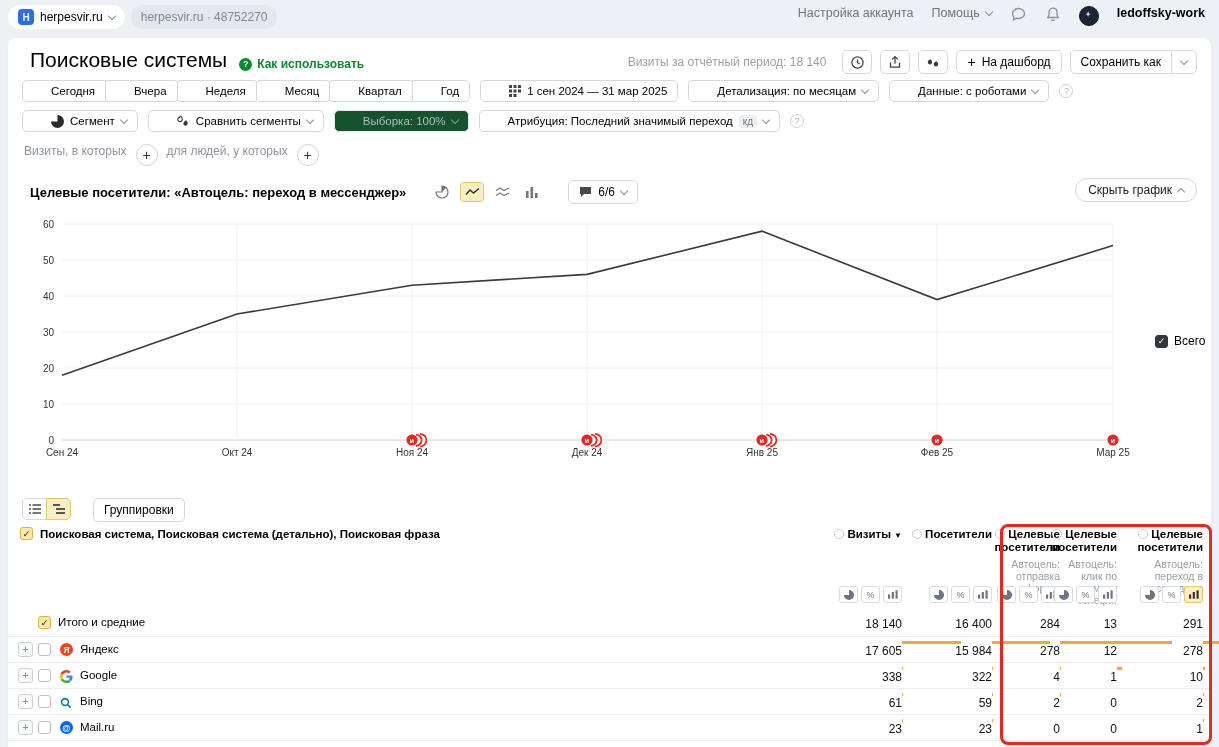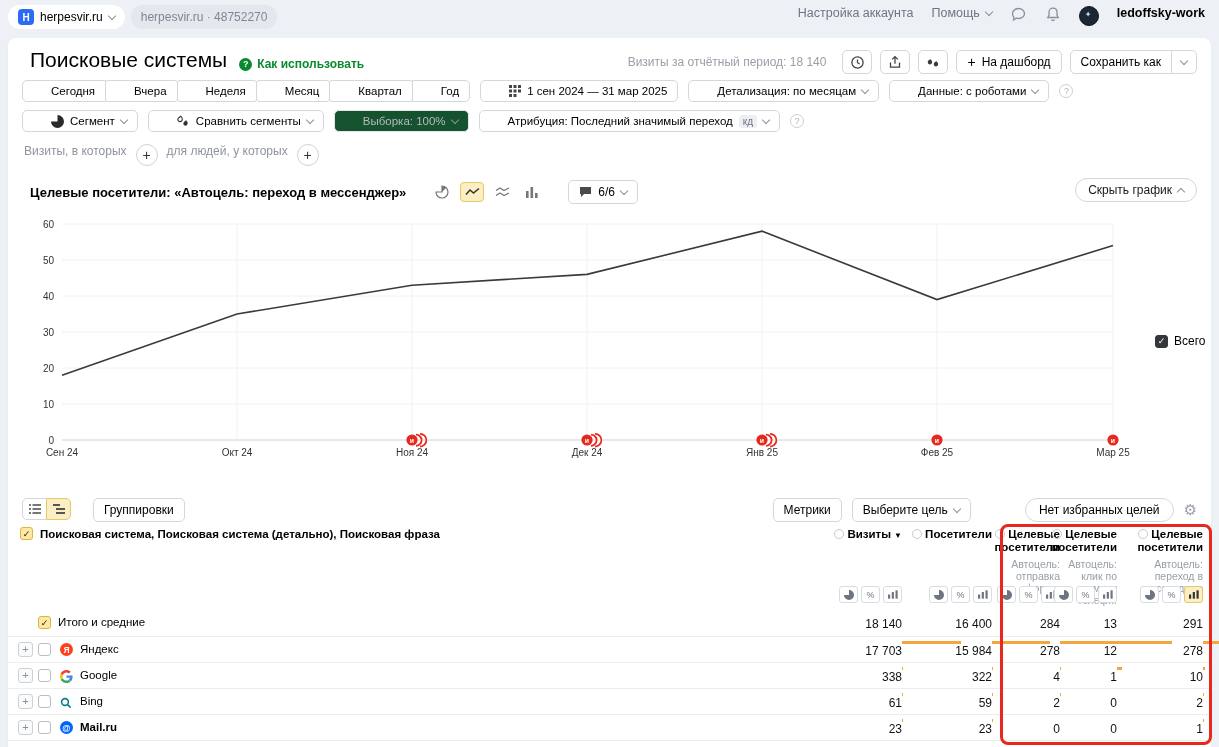--- a/index.html
+++ b/index.html
@@ -386,34 +386,20 @@
                 <rect x="3" y="4" width="9" height="2"></rect>
                 <rect x="3" y="8" width="9" height="2"></rect>
               </g>
             </svg>
         </span>
       </span>
       <span class="btn">
           <span>Группировки</span>
         </span>
     </div>
-    <div class="tbl-toolbar-r">
-      <span class="btn">
-          <span>Метрики</span>
-        </span>
-      <span class="btn">
-        <span>Выберите цель</span>
-        <span class="chev"></span>
-      </span>
-      <span style="width:34px;"></span>
-      <span class="pill">
-          <span>Нет избранных целей</span>
-        </span>
-      <span class="gear">⚙</span>
-    </div>
 
     <div class="dim-row">
       <span class="cb yellow dim-cb">✓</span>
       <span class="dim-label">Поисковая система, Поисковая система (детально), Поисковая фраза</span>
     </div>
 
     <div class="col-head c1">
       <div class="lbl"><span class="ocirc"></span><span>Визиты</span><span class="sortarr">▼</span></div>
     </div>
     <div class="col-head c2">
@@ -528,21 +514,21 @@
       <span class="cell c5"><span class="num">291</span></span>
     </div>
 
     <div class="t-row" style="top:599px;">
       <span class="expander">+</span>
       <span class="cb" style="position:absolute;left:30px;top:6px;"></span>
       <span class="favicon">
           <span class="fav-round" style="background:#fc3f1d;">Я</span>
         </span>
       <span class="name" style="left:72px;">Яндекс</span>
-      <span class="cell c1"><span class="num">17 703</span><span class="bar"><i class="bar-fill" style="width: 59px;"></i></span></span>
+      <span class="cell c1"><span class="num">17 605</span><span class="bar"><i class="bar-fill" style="width: 59px;"></i></span></span>
       <span class="cell c2"><span class="num">15 984</span><span class="bar"><i class="bar-fill" style="width: 58px;"></i></span></span>
       <span class="cell c3"><span class="num">278</span><span class="bar"><i class="bar-fill" style="width: 59px;"></i></span></span>
       <span class="cell c4"><span class="num">12</span><span class="bar"><i class="bar-fill" style="width: 55px;"></i></span></span>
       <span class="cell c5"><span class="num">278</span><span class="bar"><i class="bar-fill" style="width: 57px;"></i></span></span>
     </div>
 
     <div class="t-row" style="top:625px;">
       <span class="expander">+</span>
       <span class="cb" style="position:absolute;left:30px;top:6px;"></span>
       <span class="favicon">
@@ -577,21 +563,21 @@
       <span class="cell c4"><span class="num">0</span><span class="bar"><i class="bar-fill" style="width: 0px;"></i></span></span>
       <span class="cell c5"><span class="num">2</span><span class="bar"><i class="bar-fill" style="width: 1px;"></i></span></span>
     </div>
 
     <div class="t-row" style="top:677px;">
       <span class="expander">+</span>
       <span class="cb" style="position:absolute;left:30px;top:6px;"></span>
       <span class="favicon">
           <span class="fav-round" style="background:#0065fd;">@</span>
         </span>
-      <span class="name" style="left:72px;font-weight:bold;">Mail.ru</span>
+      <span class="name" style="left:72px;">Mail.ru</span>
       <span class="cell c1"><span class="num">23</span><span class="bar"><i class="bar-fill" style="width: 1px;"></i></span></span>
       <span class="cell c2"><span class="num">23</span><span class="bar"><i class="bar-fill" style="width: 1px;"></i></span></span>
       <span class="cell c3"><span class="num">0</span><span class="bar"><i class="bar-fill" style="width: 0px;"></i></span></span>
       <span class="cell c4"><span class="num">0</span><span class="bar"><i class="bar-fill" style="width: 0px;"></i></span></span>
       <span class="cell c5"><span class="num">1</span><span class="bar"><i class="bar-fill" style="width: 1px;"></i></span></span>
     </div>
 
     <div class="red-rect"></div>
 
   </div>

